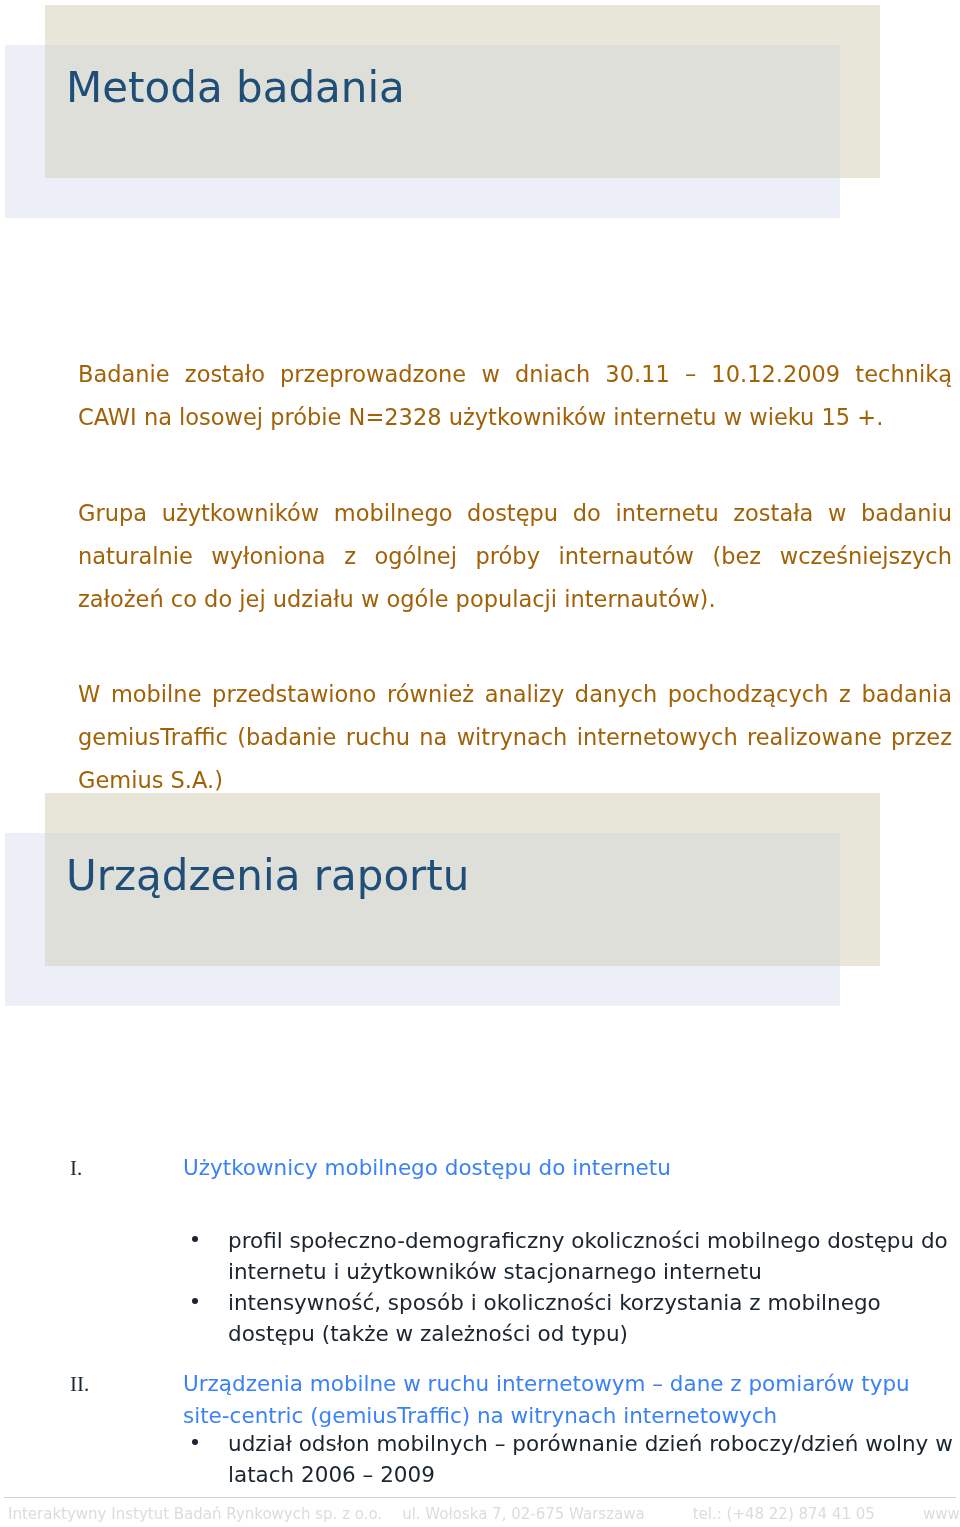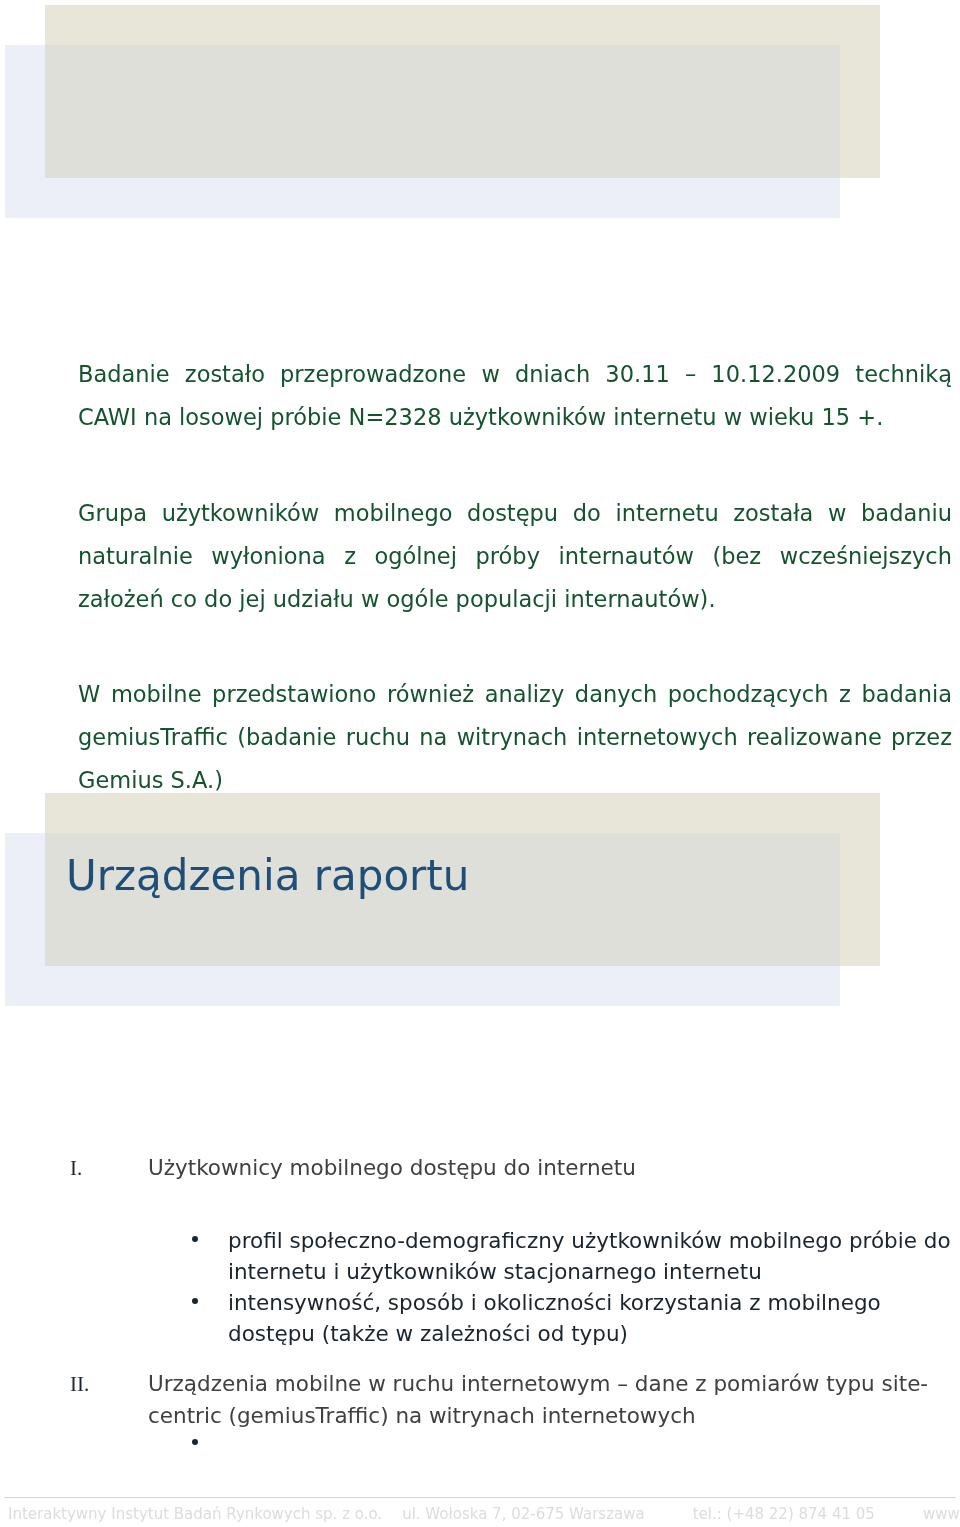--- a/index.html
+++ b/index.html
@@ -63,21 +63,21 @@
   #banner-metoda { top: 0px; height: 230px; }
   #banner-zawartosc { top: 788px; height: 230px; }
 
   
   .para {
     position: absolute;
     left: 78px;
     width: 874px;
     font-size: 22.5px;
     line-height: 43px;
-    color: #14532d;
+    color: #a16207;
     text-align: justify;
     text-justify: inter-word;
     margin-top: 48px;
   }
 
   #para-1 { top: 305px; }
   #para-2 { top: 444px; }
   #para-3 { top: 625px; }
 
   
@@ -90,24 +90,24 @@
     position: absolute;
     left: 0px;
     top: 0px;
     width: 62px;
     font-size: 21px;
     line-height: 32px;
     color: #1b2530;
     font-family: "Liberation Serif", "DejaVu Serif", serif;
   }
   .outline-item .roman-text {
-    margin-left: 78px;
+    margin-left: 113px;
     font-size: 21.5px;
     line-height: 32px;
-    color: #404040;
+    color: #3b82f6;
     display: block;
   }
 
   #outline-1 { top: 1152px; }
   #outline-2 { top: 1368px; }
 
   .bullets {
     position: absolute;
     left: 190px;
     width: 770px;
@@ -160,20 +160,21 @@
   #page-footer .gap-sm { display: inline-block; width: 20px; }
   #page-footer .gap-lg { display: inline-block; width: 48px; }
 </style>
 </head>
 <body>
 
 <div class="banner" id="banner-metoda">
   <div class="band-beige"></div>
   <div class="band-blue"></div>
   <div class="band-overlap"></div>
+  <div class="banner-title">Metoda badania</div>
 </div>
 
 <p class="para" id="para-1">Badanie zostało przeprowadzone w dniach 30.11 – 10.12.2009 techniką CAWI na losowej próbie N=2328 użytkowników internetu w wieku 15 +.</p>
 <p class="para" id="para-2">Grupa użytkowników mobilnego dostępu do internetu została w badaniu naturalnie wyłoniona z ogólnej próby internautów (bez wcześniejszych założeń co do jej udziału w ogóle populacji internautów).</p>
 <p class="para" id="para-3">W mobilne przedstawiono również analizy danych pochodzących z badania gemiusTraffic (badanie ruchu na witrynach internetowych realizowane przez Gemius S.A.)</p>
 
 <div class="banner" id="banner-zawartosc">
   <div class="band-beige"></div>
   <div class="band-blue"></div>
   <div class="band-overlap"></div>
@@ -181,35 +182,36 @@
 </div>
 
 <div class="outline-item" id="outline-1">
   <span class="roman">I.</span>
   <span class="roman-text">Użytkownicy mobilnego dostępu do internetu</span>
 </div>
 
 <ul class="bullets" id="bullets-1">
   <li>
     <span class="dot"></span>
-    <span>profil społeczno-demograficzny użytkowników mobilnego próbie do internetu i użytkowników stacjonarnego internetu</span>
+    <span>profil społeczno-demograficzny okoliczności mobilnego dostępu do internetu i użytkowników stacjonarnego internetu</span>
   </li>
   <li>
     <span class="dot"></span>
     <span>intensywność, sposób i okoliczności korzystania z mobilnego dostępu (także w zależności od typu)</span>
   </li>
 </ul>
 
 <div class="outline-item" id="outline-2">
   <span class="roman">II.</span>
   <span class="roman-text">Urządzenia mobilne w ruchu internetowym – dane z pomiarów typu site-centric (gemiusTraffic) na witrynach internetowych</span>
 </div>
 
 <ul class="bullets" id="bullets-2">
   <li>
     <span class="dot"></span>
+    <span>udział odsłon mobilnych – porównanie dzień roboczy/dzień wolny w latach 2006 – 2009</span>
   </li>
 </ul>
 
 <div id="footer-rule"></div>
 <div id="page-footer">
   <span class="seg">Interaktywny Instytut Badań Rynkowych sp. z o.o.</span><span class="gap-sm"></span><span class="seg">ul. Wołoska 7,  02-675 Warszawa</span><span class="gap-lg"></span><span class="seg">tel.: (+48 22) 874 41 05</span><span class="gap-lg"></span><span class="seg">www.iibr.pl</span>
 </div>
 
 </body></html>

